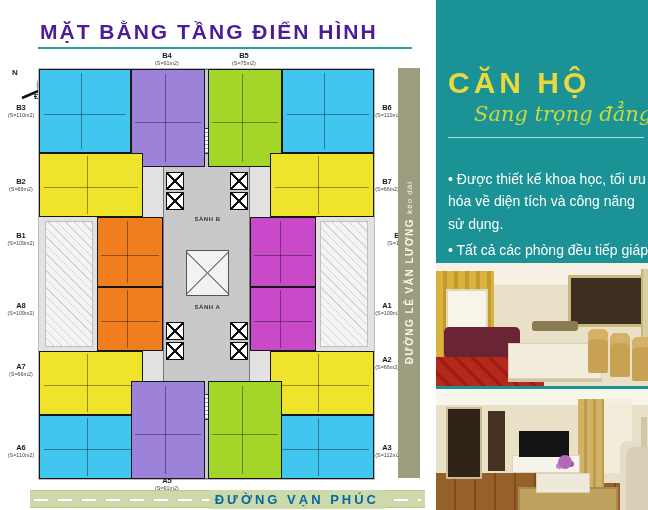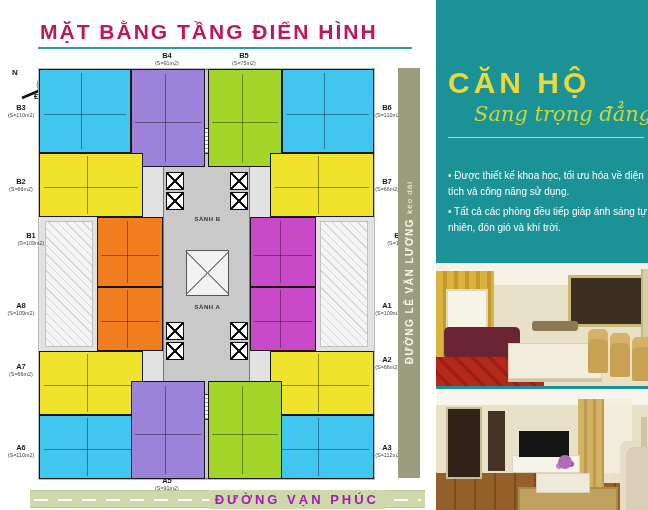--- a/index.html
+++ b/index.html
@@ -1,21 +1,21 @@
 <!DOCTYPE html>
 <html><head>
 <meta charset="utf-8">
 <style>
   html,body{margin:0;padding:0;background:#fff;}
   #app{position:relative;width:648px;height:510px;background:#fff;overflow:hidden;
        font-family:"Liberation Sans",sans-serif;}
 
   
   .main-title{position:absolute;left:40px;top:20px;font-size:21px;font-weight:bold;
-    color:#be185d;letter-spacing:2px;white-space:nowrap;}
+    color:#4c1d95;letter-spacing:2px;white-space:nowrap;}
   .title-rule{position:absolute;left:38px;top:47px;width:374px;height:2px;background:#2e9c9c;}
 
   
   .compass{position:absolute;left:8px;top:62px;width:92px;height:44px;}
   .compass span{position:absolute;font-size:8px;font-weight:bold;color:#222;}
   .c-n{left:4px;top:6px;} .c-t{left:64px;top:4px;} .c-d{left:26px;top:30px;} .c-b{left:80px;top:30px;}
 
   
   .plan{position:absolute;left:38px;top:68px;width:335px;height:410px;background:#e2e2e2;
         border:1px solid #bbb;}
@@ -43,38 +43,38 @@
   .ulabel{position:absolute;text-align:center;line-height:1.1;}
   .ulabel .uid{display:block;font-size:7.5px;font-weight:bold;color:#1a1a1a;}
   .ulabel .uarea{display:block;font-size:6px;color:#444;transform:scale(.9);}
 
   
   .street-bottom{position:absolute;left:30px;top:490px;width:395px;height:18px;background:#cdd9ab;
     border-top:1px solid #b9c795;border-bottom:1px solid #b9c795;display:flex;align-items:center;
     justify-content:flex-end;padding-right:40px;box-sizing:border-box;}
   .street-bottom .dash{position:absolute;left:4px;right:4px;top:8px;height:2px;
     background:repeating-linear-gradient(90deg,#fff 0 14px,transparent 14px 24px);}
-  .street-bottom .sb-text{position:relative;font-size:13px;font-weight:bold;color:#a21caf;
+  .street-bottom .sb-text{position:relative;font-size:13px;font-weight:bold;color:#0369a1;
     letter-spacing:3px;background:#cdd9ab;padding:2px 6px;}
   .street-right{position:absolute;left:398px;top:68px;width:22px;height:410px;background:#9c9c7e;
     display:flex;align-items:center;justify-content:center;}
   .street-right .sr-text{writing-mode:vertical-rl;transform:rotate(180deg);font-size:10px;
     font-weight:bold;color:#f8f8ea;letter-spacing:1.5px;white-space:nowrap;}
   .street-right .sr-suffix{font-size:8px;font-weight:normal;letter-spacing:1px;}
 
   
   .sidebar{position:absolute;left:436px;top:0;width:221px;height:510px;background:#1a9296;}
   .sb-heading{position:absolute;left:12px;top:66px;font-size:30px;font-weight:bold;color:#ead83c;
     letter-spacing:4px;}
   .sb-tagline{position:absolute;left:38px;top:102px;font-size:21px;color:#c8d83e;
     font-family:"DejaVu Serif",serif;font-style:italic;white-space:nowrap;}
   .sb-divider{position:absolute;left:12px;top:137px;width:196px;height:1px;background:rgba(255,255,255,.65);}
   .sb-section{position:absolute;left:12px;top:145px;font-size:14.5px;font-weight:bold;color:#fff;
     border-bottom:1.5px solid #fff;padding-bottom:2px;}
-  .sb-bullets{position:absolute;left:12px;top:168px;width:200px;font-size:10px;color:#fff;line-height:1.6;}
+  .sb-bullets{position:absolute;left:12px;top:168px;width:200px;font-size:14px;color:#fff;line-height:1.6;}
   .sb-bullets p{margin:0 0 4px 0;}
 
   
   .photo{position:absolute;left:0;width:221px;overflow:hidden;background:#e9e0c8;}
   .photo1{top:263px;height:123px;}
   .photo2{top:389px;height:121px;}
   .ph{position:absolute;}
 
   
   .p1-ceiling{left:0;top:0;width:221px;height:22px;background:#f6f1e4;border-bottom:1px solid #e3dac2;}
@@ -173,21 +173,21 @@
   </div>
 
   <div class="ulabel" style="left:6px;top:104px;width:30px">
     <span class="uid">B3</span>
     <span class="uarea">(S=110m2)</span>
   </div>
   <div class="ulabel" style="left:6px;top:178px;width:30px">
     <span class="uid">B2</span>
     <span class="uarea">(S=66m2)</span>
   </div>
-  <div class="ulabel" style="left:16px;top:232px;width:30px">
+  <div class="ulabel" style="left:6px;top:232px;width:30px">
     <span class="uid">B1</span>
     <span class="uarea">(S=109m2)</span>
   </div>
   <div class="ulabel" style="left:6px;top:302px;width:30px">
     <span class="uid">A8</span>
     <span class="uarea">(S=109m2)</span>
   </div>
   <div class="ulabel" style="left:6px;top:363px;width:30px">
     <span class="uid">A7</span>
     <span class="uarea">(S=66m2)</span>

